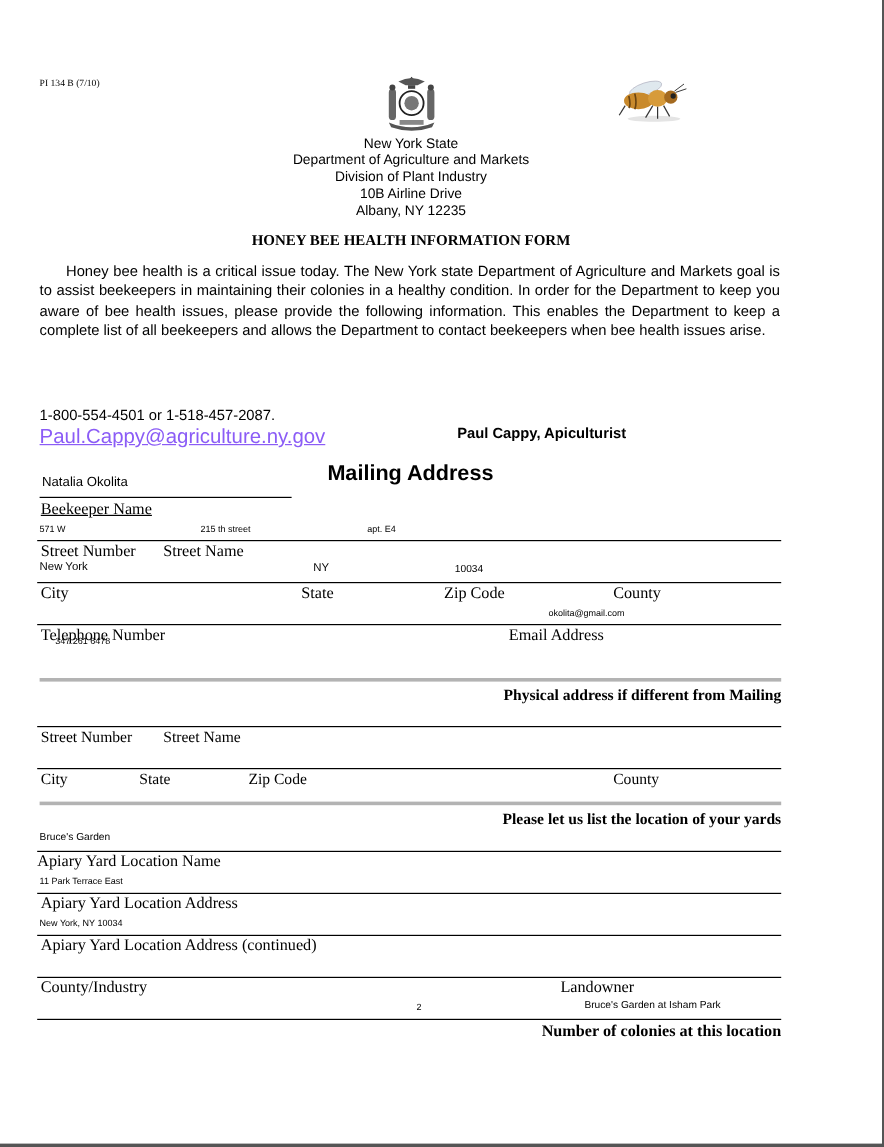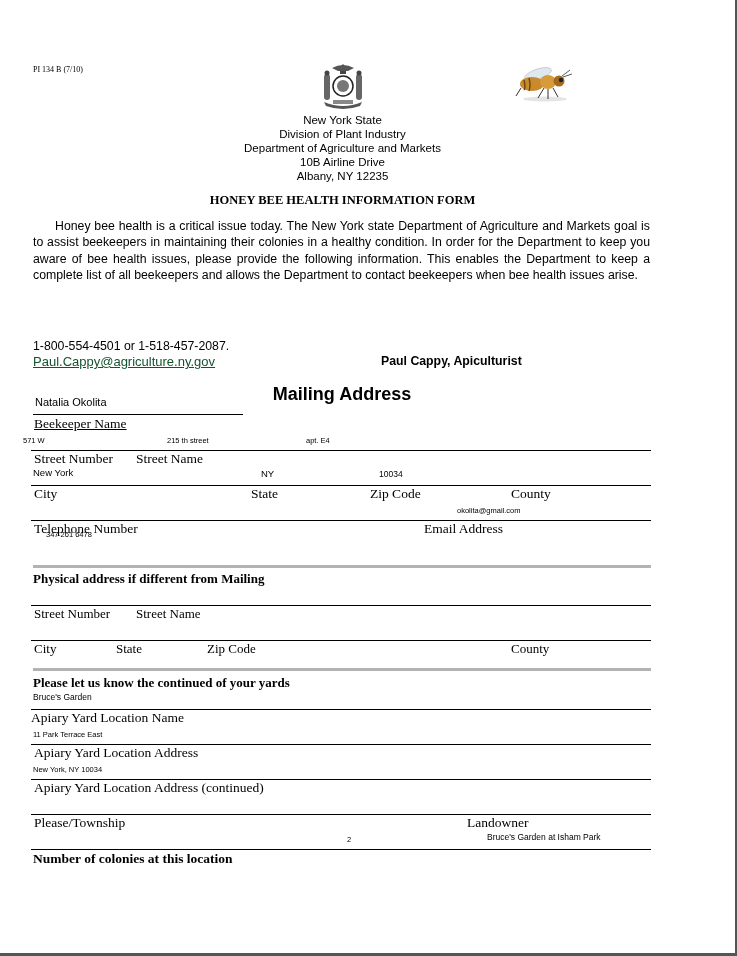--- a/index.html
+++ b/index.html
@@ -10,24 +10,24 @@
   }
   .page-border-right { position: absolute; left: 735px; top: 0; width: 2px; height: 956px; background: #555; }
   .page-border-bottom { position: absolute; left: 0; top: 953px; width: 737px; height: 3px; background: #555; }
   .abs { position: absolute; white-space: nowrap; }
   .formno { left: 33px; top: 43px; font-size: 8px; font-family: Liberation Serif, serif; margin-top: 22px; }
   .header-lines { position: absolute; left: 0; width: 685px; top: 113px; text-align: center; font-size: 11.5px; line-height: 14px; }
   .title { position: absolute; left: 0; width: 685px; top: 193px; text-align: center; font-family: "Liberation Serif", serif; font-weight: bold; font-size: 12.5px; }
   .intro { position: absolute; left: 33px; width: 617px; top: 218px; font-size: 12.3px; line-height: 16.3px; text-align: justify; }
   .intro p { margin: 0; text-indent: 22px; }
   .phone { left: 33px; top: 339px; font-size: 12.3px; }
-  .email-link { left: 33px; top: 354px; font-size: 13px; color: #14532d; text-decoration: underline; text-align: center; }
+  .email-link { left: 33px; top: 354px; font-size: 17px; color: #8b5cf6; text-decoration: underline; text-align: center; }
   .apicult { left: 381px; top: 354px; font-size: 12.3px; font-weight: bold; }
   .section-head-sans { position: absolute; left: 33px; width: 618px; text-align: center; font-weight: bold; font-size: 18px; }
-  .section-head-serif { position: absolute; left: 33px; width: 618px; text-align: left; font-family: "Liberation Serif", serif; font-weight: bold; font-size: 13px; }
+  .section-head-serif { position: absolute; left: 33px; width: 618px; text-align: right; font-family: "Liberation Serif", serif; font-weight: bold; font-size: 13px; }
   .rule { position: absolute; height: 0; border-top: 1.3px solid #000; }
   .rule-gray { position: absolute; height: 0; border-top: 3px solid #b3b3b3; }
   .lbl { font-family: "Liberation Serif", serif; font-size: 13.5px; }
   .lbl-sm { font-family: "Liberation Serif", serif; font-size: 13px; }
   .val { font-size: 9.5px; }
   .val-xs { font-size: 7.5px; }
   .val-sm { font-size: 8.5px; }
   .seal { position: absolute; left: 318px; top: 62px; width: 50px; height: 48px; }
   .bee { position: absolute; left: 514px; top: 62px; width: 62px; height: 40px; }
 </style>
@@ -65,43 +65,43 @@
   <path d="M48 14 L56 8" stroke="#333" stroke-width="0.8"></path>
   <path d="M49 15 L58 12" stroke="#333" stroke-width="0.8"></path>
   <path d="M30 26 L24 36" stroke="#333" stroke-width="1"></path>
   <path d="M34 27 L34 37" stroke="#333" stroke-width="1"></path>
   <path d="M39 26 L44 35" stroke="#333" stroke-width="1"></path>
   <path d="M7 26 L2 34" stroke="#333" stroke-width="1"></path>
 </svg>
 
 <div class="header-lines">
   <div>New York State</div>
+  <div>Department of Agriculture and Markets</div>
   <div>Division of Plant Industry</div>
-  <div>Department of Agriculture and Markets</div>
   <div>10B Airline Drive</div>
   <div>Albany, NY  12235</div>
 </div>
 
 <div class="title">HONEY BEE HEALTH INFORMATION FORM</div>
 
 <div class="intro">
   <p>Honey bee health is a critical issue today.  The New York state Department of Agriculture and Markets goal is to assist beekeepers in maintaining their colonies in a healthy condition.  In order for the Department to keep you aware of bee health issues, please provide the following information.  This enables the Department to keep a complete list of all beekeepers and allows the Department to contact beekeepers when bee health issues arise.</p>
 </div>
 
 <div class="abs phone">1-800-554-4501 or 1-518-457-2087.</div>
 <a class="abs email-link">Paul.Cappy@agriculture.ny.gov</a>
 <div class="abs apicult">Paul Cappy, Apiculturist</div>
 
 <div class="section-head-sans" style="top:384px;">Mailing Address</div>
 
 <div class="abs val" style="left:35px; top:396px; font-size:11px;">Natalia Okolita</div>
 <div class="rule" style="left:33px; top:414px; width:210px;"></div>
 <div class="abs lbl" style="left:34px; top:416px;text-decoration:underline;">Beekeeper Name</div>
 
-<div class="abs val-xs" style="left:23px; top:436px;">571 W</div>
+<div class="abs val-xs" style="left:33px; top:436px;">571 W</div>
 <div class="abs val-xs" style="left:167px; top:436px;">215 th street</div>
 <div class="abs val-xs" style="left:260px; top:436px;padding-left:46px;">apt. E4</div>
 <div class="rule" style="left:31px; top:450px; width:620px;"></div>
 <div class="abs lbl" style="left:34px; top:451px;">Street Number</div>
 <div class="abs lbl" style="left:136px; top:451px;">Street Name</div>
 
 <div class="abs val" style="left:33px; top:467px;">New York</div>
 <div class="abs val" style="left:261px; top:468px;">NY</div>
 <div class="abs val-sm" style="left:379px; top:469px;">10034</div>
 <div class="rule" style="left:31px; top:485px; width:620px;"></div>
@@ -121,33 +121,33 @@
 <div class="rule" style="left:31px; top:605px; width:620px;"></div>
 <div class="abs lbl-sm" style="left:34px; top:606px;">Street Number</div>
 <div class="abs lbl-sm" style="left:136px; top:606px;">Street Name</div>
 <div class="rule" style="left:31px; top:640px; width:620px;"></div>
 <div class="abs lbl-sm" style="left:34px; top:641px;">City</div>
 <div class="abs lbl-sm" style="left:116px; top:641px;">State</div>
 <div class="abs lbl-sm" style="left:207px; top:641px;">Zip Code</div>
 <div class="abs lbl-sm" style="left:511px; top:641px;">County</div>
 
 <div class="rule-gray" style="left:33px; top:668px; width:618px;"></div>
-<div class="section-head-serif" style="top:675px;">Please let us know the continued of your yards</div>
+<div class="section-head-serif" style="top:675px;">Please let us list the location of your yards</div>
 
 <div class="abs val-sm" style="left:33px; top:692px;">Bruce's Garden</div>
 <div class="rule" style="left:31px; top:709px; width:620px;"></div>
 <div class="abs lbl" style="left:20px; top:710px;margin-left:11px;">Apiary Yard Location Name</div>
 
 <div class="abs val-xs" style="left:33px; top:730px;">11 Park Terrace East</div>
 <div class="rule" style="left:31px; top:744px; width:620px;"></div>
 <div class="abs lbl" style="left:34px; top:745px;">Apiary Yard Location Address</div>
 
 <div class="abs val-xs" style="left:33px; top:765px;">New York, NY 10034</div>
 <div class="rule" style="left:31px; top:779px; width:620px;"></div>
 <div class="abs lbl" style="left:34px; top:780px;">Apiary Yard Location Address (continued)</div>
 
 <div class="rule" style="left:31px; top:814px; width:620px;"></div>
-<div class="abs lbl" style="left:34px; top:815px;">Please/Township</div>
+<div class="abs lbl" style="left:34px; top:815px;">County/Industry</div>
 <div class="abs lbl" style="left:467px; top:815px;">Landowner</div>
 <div class="abs val-sm" style="left:487px; top:832px;">Bruce's Garden at Isham Park</div>
 <div class="abs val-xs" style="left:347px; top:835px;">2</div>
 <div class="rule" style="left:31px; top:849px; width:620px;"></div>
 <div class="section-head-serif" style="top:851px; font-size:13.5px;">Number of colonies at this location</div>
 
 </body></html>

